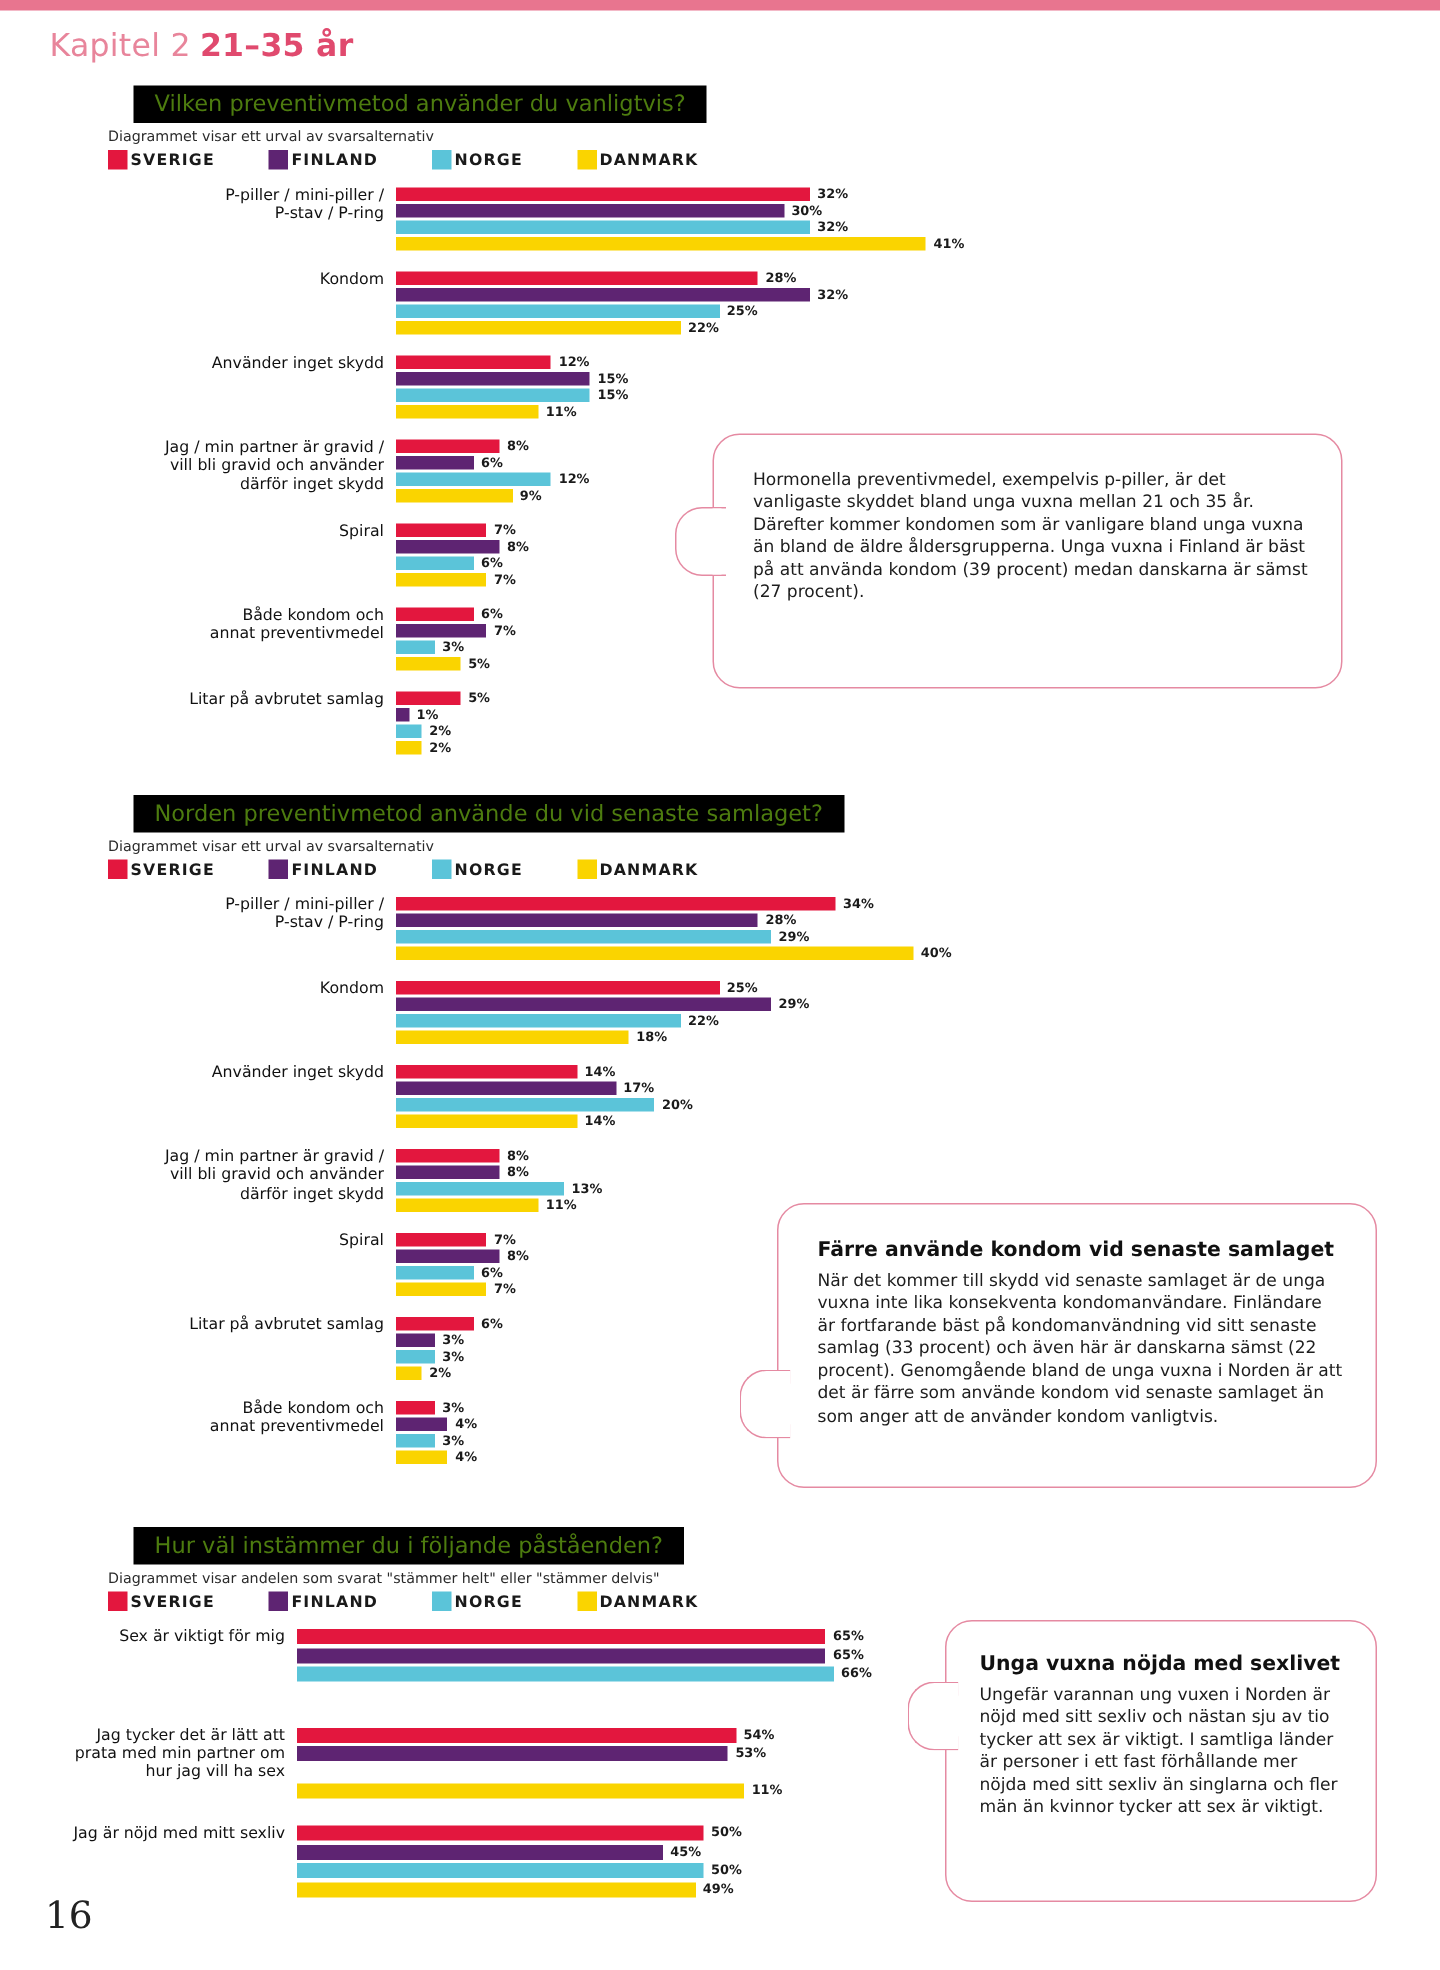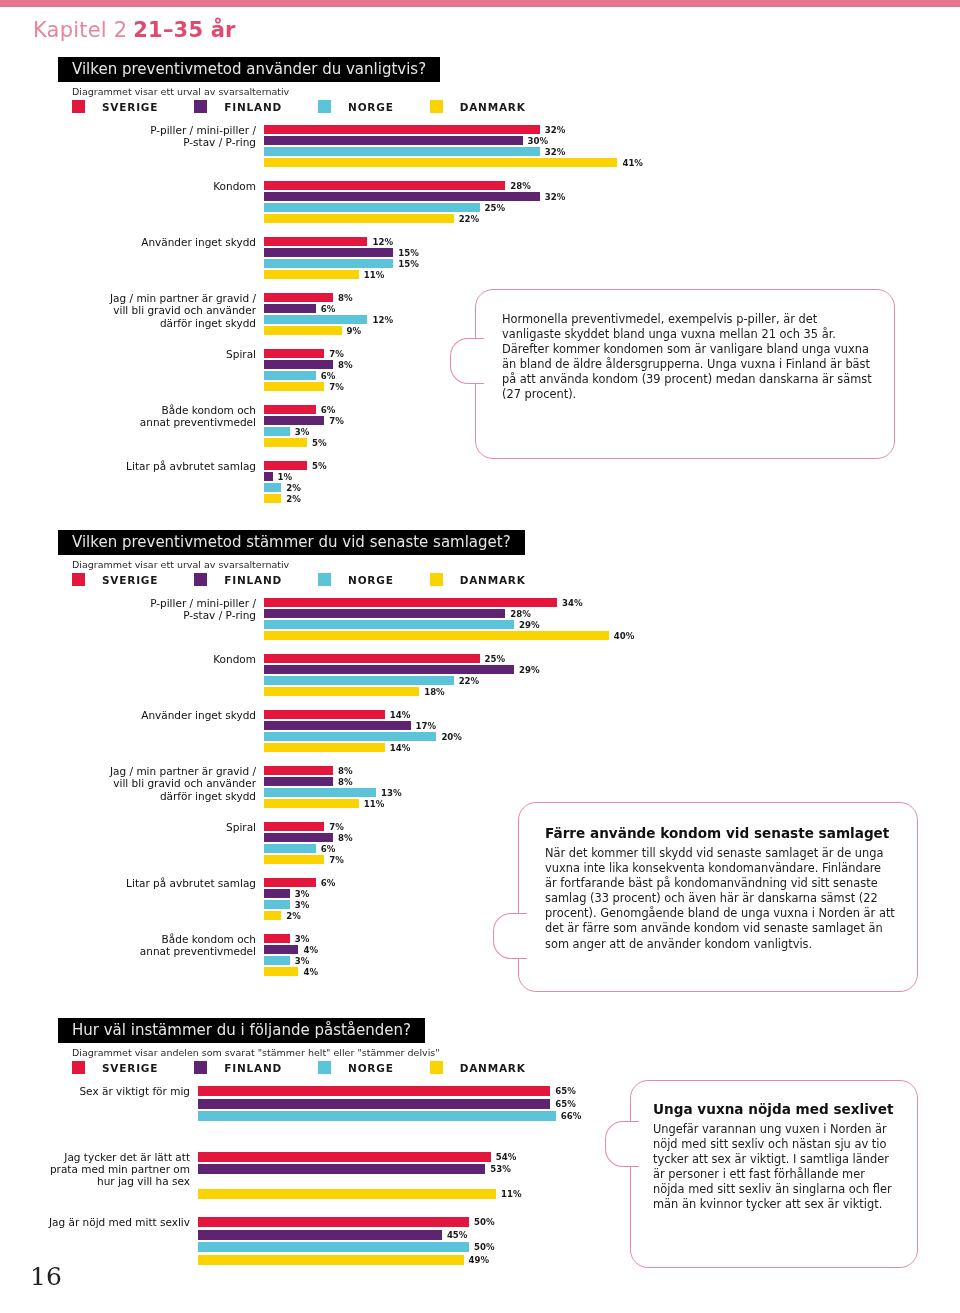--- a/index.html
+++ b/index.html
@@ -21,37 +21,37 @@
   .chapter {
     position:absolute; left:33px; top:18px;
     font-size:21px; letter-spacing:0.2px; white-space:nowrap;
   }
   .chapter .ch-word { color:#e8859b; font-weight:400; }
   .chapter .ch-age  { color:#e04a6e; font-weight:700; margin-left:6px; }
 
   
   .section { position:absolute; left:0; width:960px; }
   .sec-title-bar {
-    position:absolute; left:58px; top:0;
-    height:25px; background:#000; color:#e5e5e5;
+    position:absolute; left:89px; top:0;
+    height:25px; background:#000; color:#4d7c0f;
     display:flex; align-items:center;
     padding:0 14px 1px 14px;
     font-size:15px; font-weight:400; white-space:nowrap;
   }
   .sec-sub {
     position:absolute; left:72px; font-size:9.5px; color:#2a2a2a; white-space:nowrap;
   }
   .legend {
     position:absolute; left:72px;
     display:flex; align-items:center;
   }
   .legend .leg-item { display:flex; align-items:center; margin-right:36px; }
   .legend .swatch { width:13px; height:13px; display:block; }
   .legend .leg-label {
-    font-size:10.5px; font-weight:700; letter-spacing:0.8px; margin-left:17px; white-space:nowrap;
+    font-size:10.5px; font-weight:700; letter-spacing:0.8px; margin-left:2px; white-space:nowrap;
   }
 
   
   .chart { position:absolute; left:0; }
   .group { position:relative; }
   .grp-label {
     position:absolute; right:0; top:0;
     text-align:right; font-size:10.5px; line-height:12.4px;
     color:#111; white-space:pre-line;
   }
@@ -267,21 +267,21 @@
     <div class="co-tail" style="left:-26px; top:48px;"></div>
     <div class="co-tail t-mask" style="left:-1px; top:49px;"></div>
     <div class="co-inner">
       <div class="co-body">Hormonella preventivmedel, exempelvis p-piller, är det vanligaste skyddet bland unga vuxna mellan 21 och 35 år. Därefter kommer kondomen som är vanligare bland unga vuxna än bland de äldre åldersgrupperna. Unga vuxna i Finland är bäst på att använda kondom (39 procent) medan danskarna är sämst (27 procent).</div>
     </div>
   </div>
 </div>
 
 <div class="section" id="sec1" style="top:530px;">
   <div class="sec-title-bar">
-    <span>Vilken preventivmetod stämmer du vid senaste samlaget?</span>
+    <span>Norden preventivmetod använde du vid senaste samlaget?</span>
   </div>
   <div class="sec-sub" style="top:29px;">Diagrammet visar ett urval av svarsalternativ</div>
   <div class="legend" style="top:43px;">
     <div class="leg-item">
       <span class="swatch" style="background:#e3173e"></span>
       <span class="leg-label">SVERIGE</span>
     </div>
     <div class="leg-item">
       <span class="swatch" style="background:#5e2472"></span>
       <span class="leg-label">FINLAND</span>

